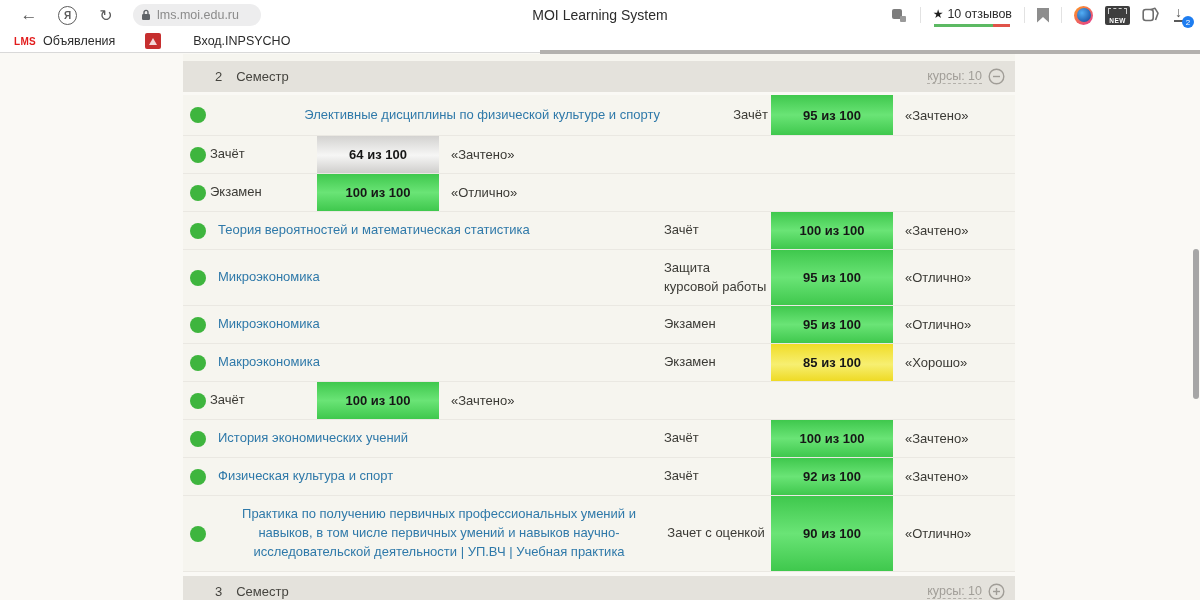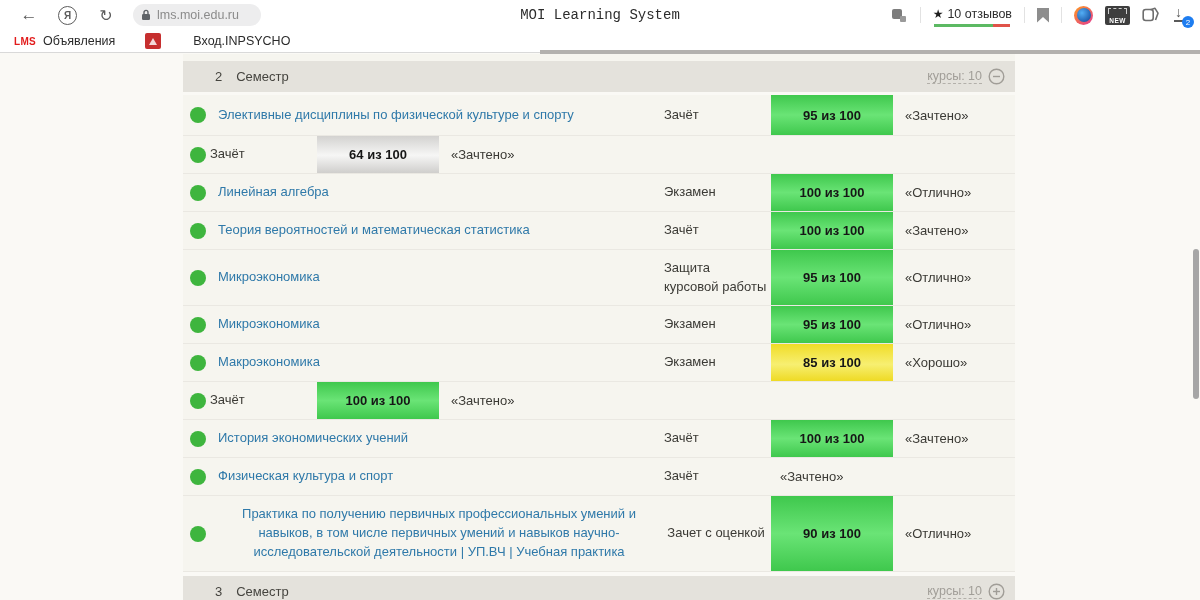--- a/index.html
+++ b/index.html
@@ -7,21 +7,21 @@
   body { font-family:"Liberation Sans", sans-serif; background:#faf9f5; position:relative; }
 
   
   .chrome { position:absolute; top:0; left:0; width:1200px; height:30px; background:#ffffff; display:flex; align-items:center; }
   .chrome-left { display:flex; align-items:center; gap:0; padding-left:12px; }
   .nav-btn { width:34px; height:26px; display:flex; align-items:center; justify-content:center; color:#5c5c5c; font-size:17px; cursor:pointer; }
   .ya-circle { width:19px; height:19px; border:1.6px solid #5c5c5c; border-radius:50%; display:flex; align-items:center; justify-content:center; font-size:10px; font-weight:bold; color:#5c5c5c; margin:0 12px; }
   .refresh-glyph { font-size:16px; }
   .url-pill { margin-left:10px; height:22px; min-width:128px; background:#ededee; border-radius:12px; display:flex; align-items:center; padding:0 12px 0 8px; gap:6px; }
   .url-text { font-size:12.5px; color:#8b8b8b; }
-  .page-title { position:absolute; left:50%; transform:translateX(-50%); top:7px; font-size:14px; color:#2c2c2c; white-space:nowrap;font-family:Liberation Mono, monospace; }
+  .page-title { position:absolute; left:50%; transform:translateX(-50%); top:7px; font-size:14px; color:#2c2c2c; white-space:nowrap; }
 
   .chrome-right { position:absolute; right:0; top:0; height:30px; display:flex; align-items:center; gap:12px; padding-right:10px; }
   .vdiv { width:1px; height:16px; background:#e2e2e2; }
   .reviews { display:flex; flex-direction:column; align-items:center; position:relative; top:2px; cursor:pointer; }
   .reviews-line { display:flex; align-items:center; gap:4px; font-size:12.5px; color:#2d2d2d; }
   .star-glyph { font-size:12px; color:#1f1f1f; }
   .rating-bar { width:76px; height:3px; margin-top:3px; background:linear-gradient(to right,#5cb963 0 78%,#e05349 78% 100%); }
   .bm-flag { width:12px; height:15px; background:#8d8d8d; clip-path:polygon(0 0,100% 0,100% 100%,50% 64%,0 100%); cursor:pointer; }
   .ext-circle { width:19px; height:19px; border-radius:50%; background:linear-gradient(140deg,#ff9a1f,#e23a93); display:flex; align-items:center; justify-content:center; cursor:pointer; }
   .ext-circle-inner { width:14px; height:14px; border-radius:50%; background:radial-gradient(circle at 35% 35%,#53aef5,#0c3f92); }
@@ -51,21 +51,21 @@
   .sec-num { font-size:13px; color:#45443f; margin-right:14px; }
   .sec-title { font-size:13px; color:#45443f; }
   .spacer { flex:1; }
   .courses-link { font-size:12.5px; color:#a19e98; border-bottom:1px dashed #b3b0aa; cursor:pointer; text-decoration:none; }
   .sec-icon { margin-left:6px; display:flex; align-items:center; cursor:pointer; }
   .header-gap { height:3px; }
   .footer-gap { height:4px; }
 
   .row { display:flex; align-items:stretch; background:#f6f5ef; border-bottom:1px solid #eae8e2; }
   .r-sm { min-height:38px; }
-  .r-first { min-height:41px; }
+  .r-first { min-height:41px;text-align:right; }
   .r-md { min-height:56px; }
   .r-lg { min-height:76px;text-align:center; }
   .dot { align-self:center; width:16px; height:16px; border-radius:50%; background:#3eb53e; margin-left:7px; flex:0 0 16px; }
   .course { align-self:center; width:442px; margin-left:12px; font-size:13px; line-height:1.45; color:#2f79a9; text-decoration:none; cursor:pointer; }
   .type { align-self:center; width:104px; margin-left:4px; font-size:13px; line-height:1.4; color:#3b3a35; }
   .badge { width:122px; flex:0 0 122px; display:flex; align-items:center; justify-content:center; font-size:13px; font-weight:bold; color:#161616; margin-left:3px; }
   .badge-green { background:linear-gradient(to bottom,#3fc84d 0%,#6ae476 50%,#3fc84d 100%); }
   .badge-gray { background:linear-gradient(to bottom,#d3d2d0 0%,#f6f6f5 52%,#cfcecc 100%); }
   .badge-yellow { background:linear-gradient(to bottom,#f0dc27 0%,#f7ef71 55%,#eeda24 100%); }
   .grade { align-self:center; margin-left:12px; font-size:13px; color:#3b3a35; }
@@ -172,21 +172,20 @@
       <span class="grade">«Зачтено»</span>
     </div>
     <div class="row r-sm">
       <span class="dot"></span>
       <span class="type">Зачёт</span>
       <span class="badge badge-gray">64 из 100</span>
       <span class="grade">«Зачтено»</span>
     </div>
     <div class="row r-sm">
       <span class="dot"></span>
-      <a class="course">Линейная алгебра</a>
       <span class="type">Экзамен</span>
       <span class="badge badge-green">100 из 100</span>
       <span class="grade">«Отлично»</span>
     </div>
     <div class="row r-sm">
       <span class="dot"></span>
       <a class="course">Теория вероятностей и математическая статистика</a>
       <span class="type">Зачёт</span>
       <span class="badge badge-green">100 из 100</span>
       <span class="grade">«Зачтено»</span>
@@ -222,20 +221,21 @@
       <span class="dot"></span>
       <a class="course">История экономических учений</a>
       <span class="type">Зачёт</span>
       <span class="badge badge-green">100 из 100</span>
       <span class="grade">«Зачтено»</span>
     </div>
     <div class="row r-sm">
       <span class="dot"></span>
       <a class="course">Физическая культура и спорт</a>
       <span class="type">Зачёт</span>
+      <span class="badge badge-green">92 из 100</span>
       <span class="grade">«Зачтено»</span>
     </div>
     <div class="row r-lg">
       <span class="dot"></span>
       <a class="course">Практика по получению первичных профессиональных умений и навыков, в том числе первичных умений и навыков научно-исследовательской деятельности | УП.ВЧ | Учебная практика</a>
       <span class="type">Зачет с оценкой</span>
       <span class="badge badge-green">90 из 100</span>
       <span class="grade">«Отлично»</span>
     </div>
 

